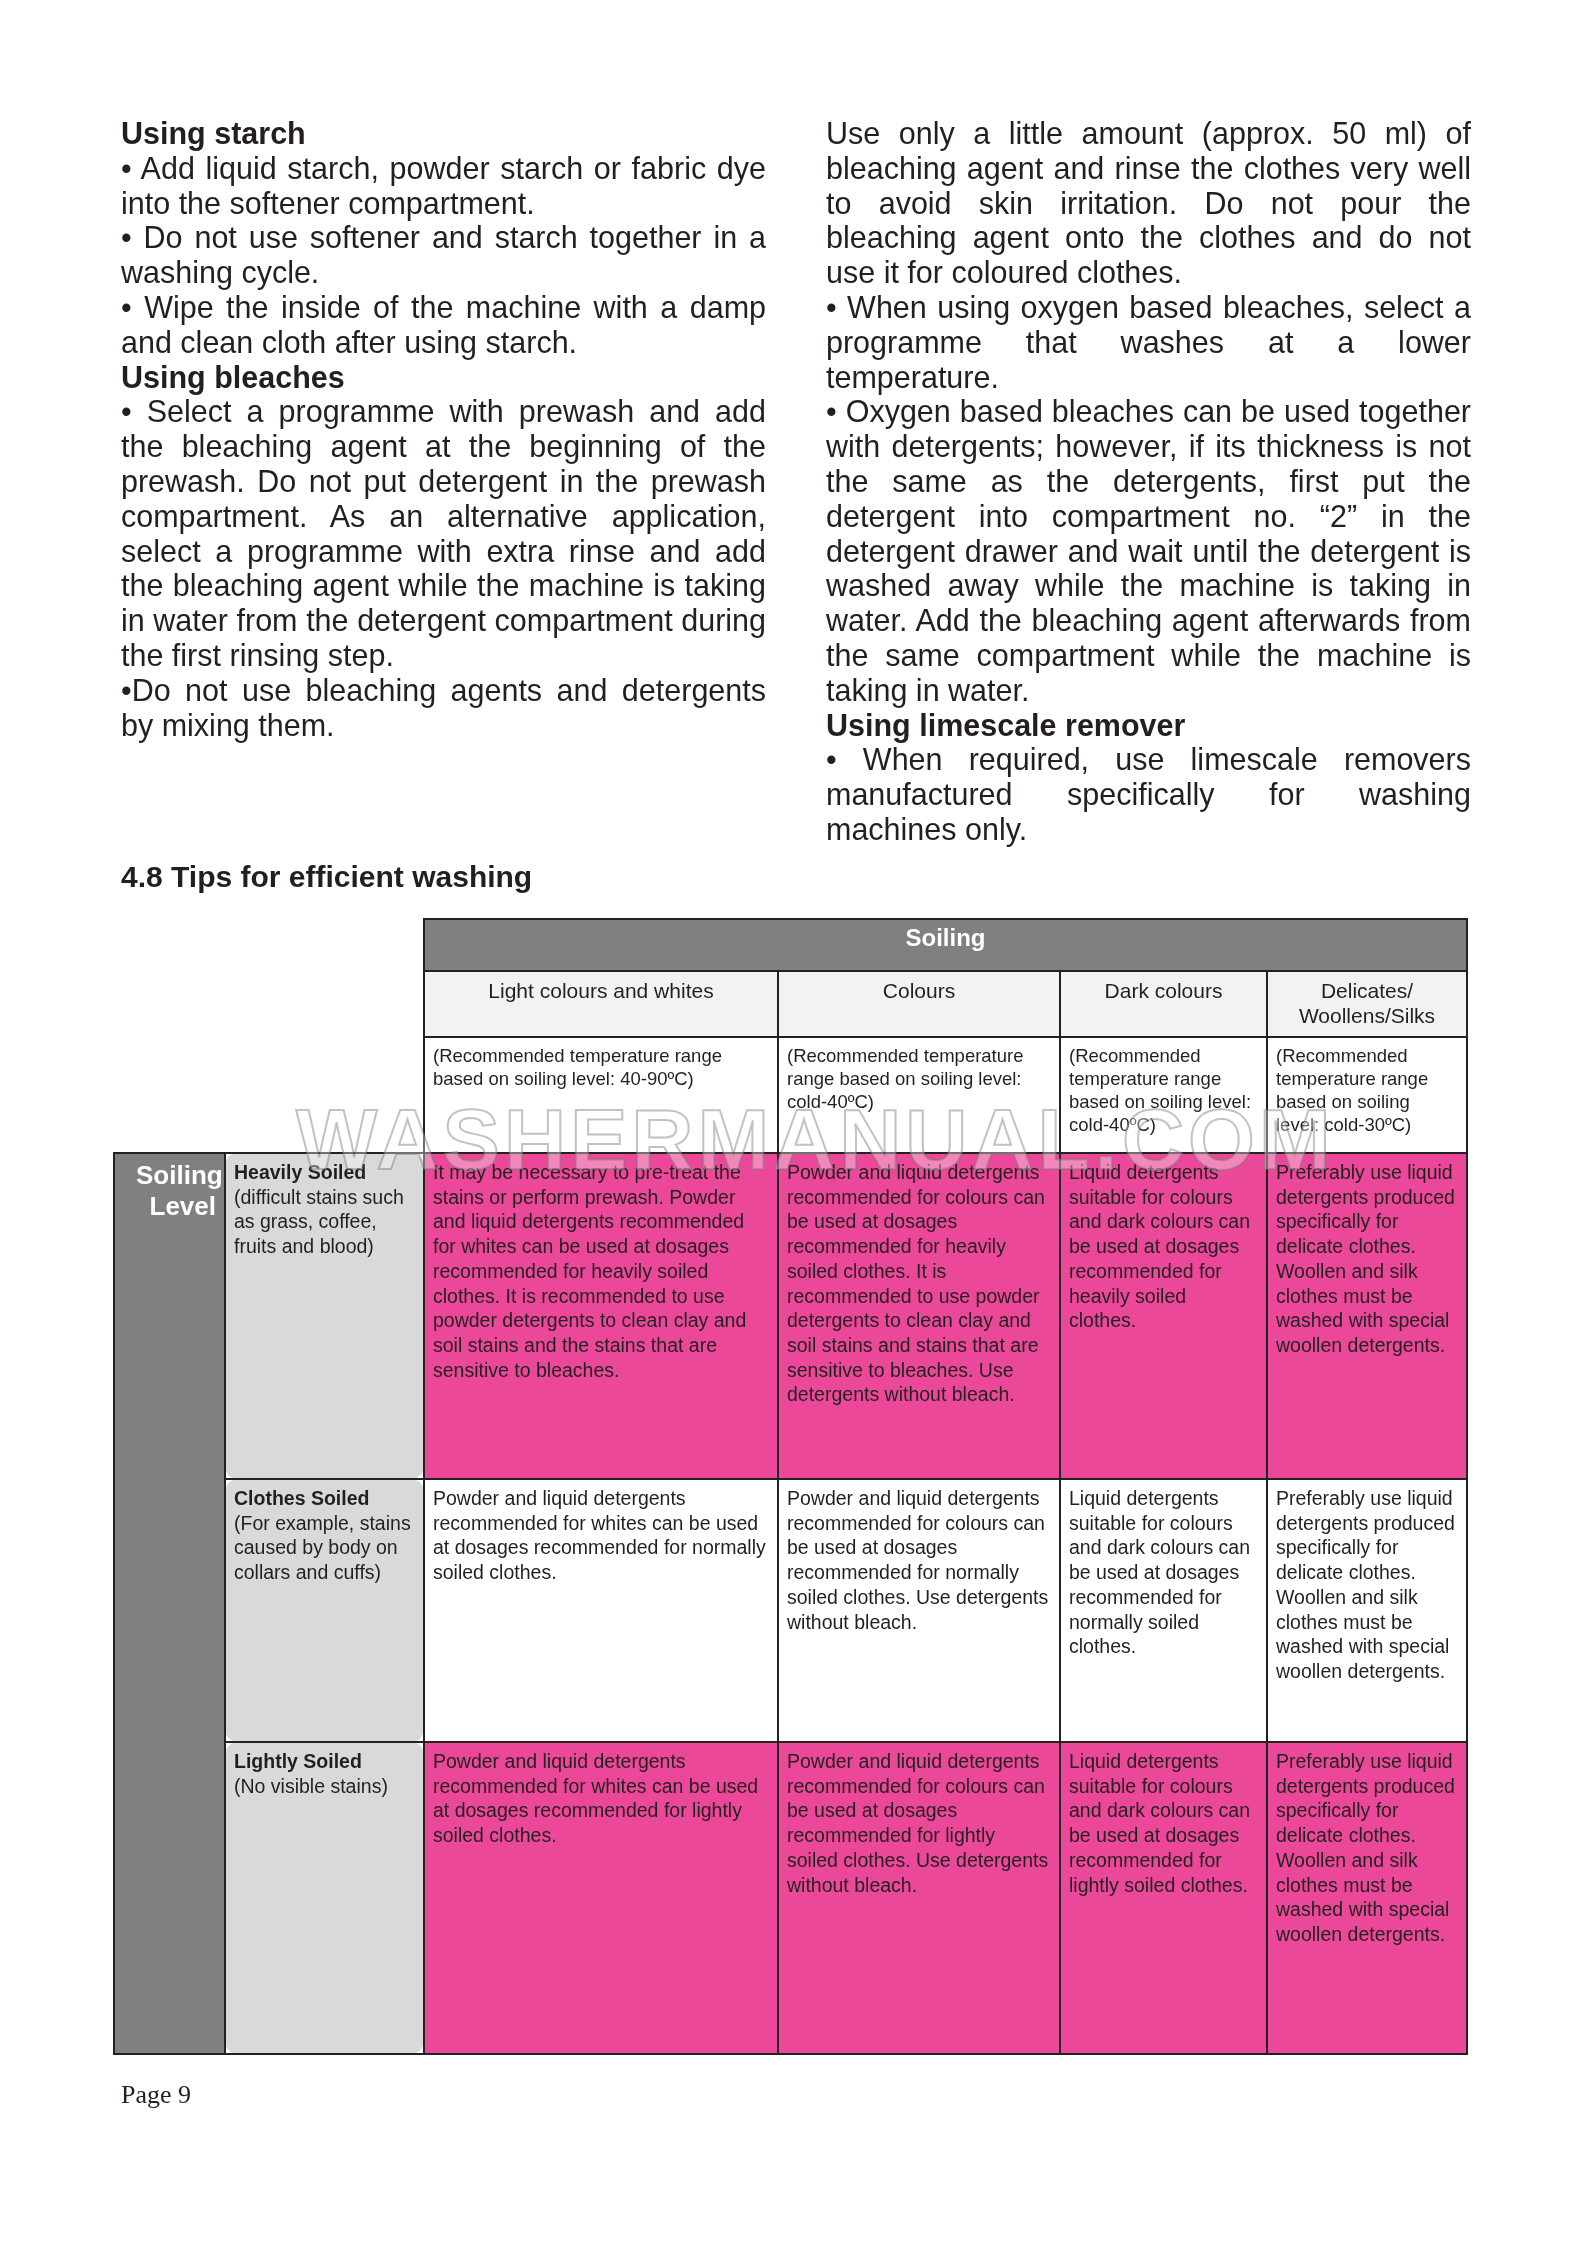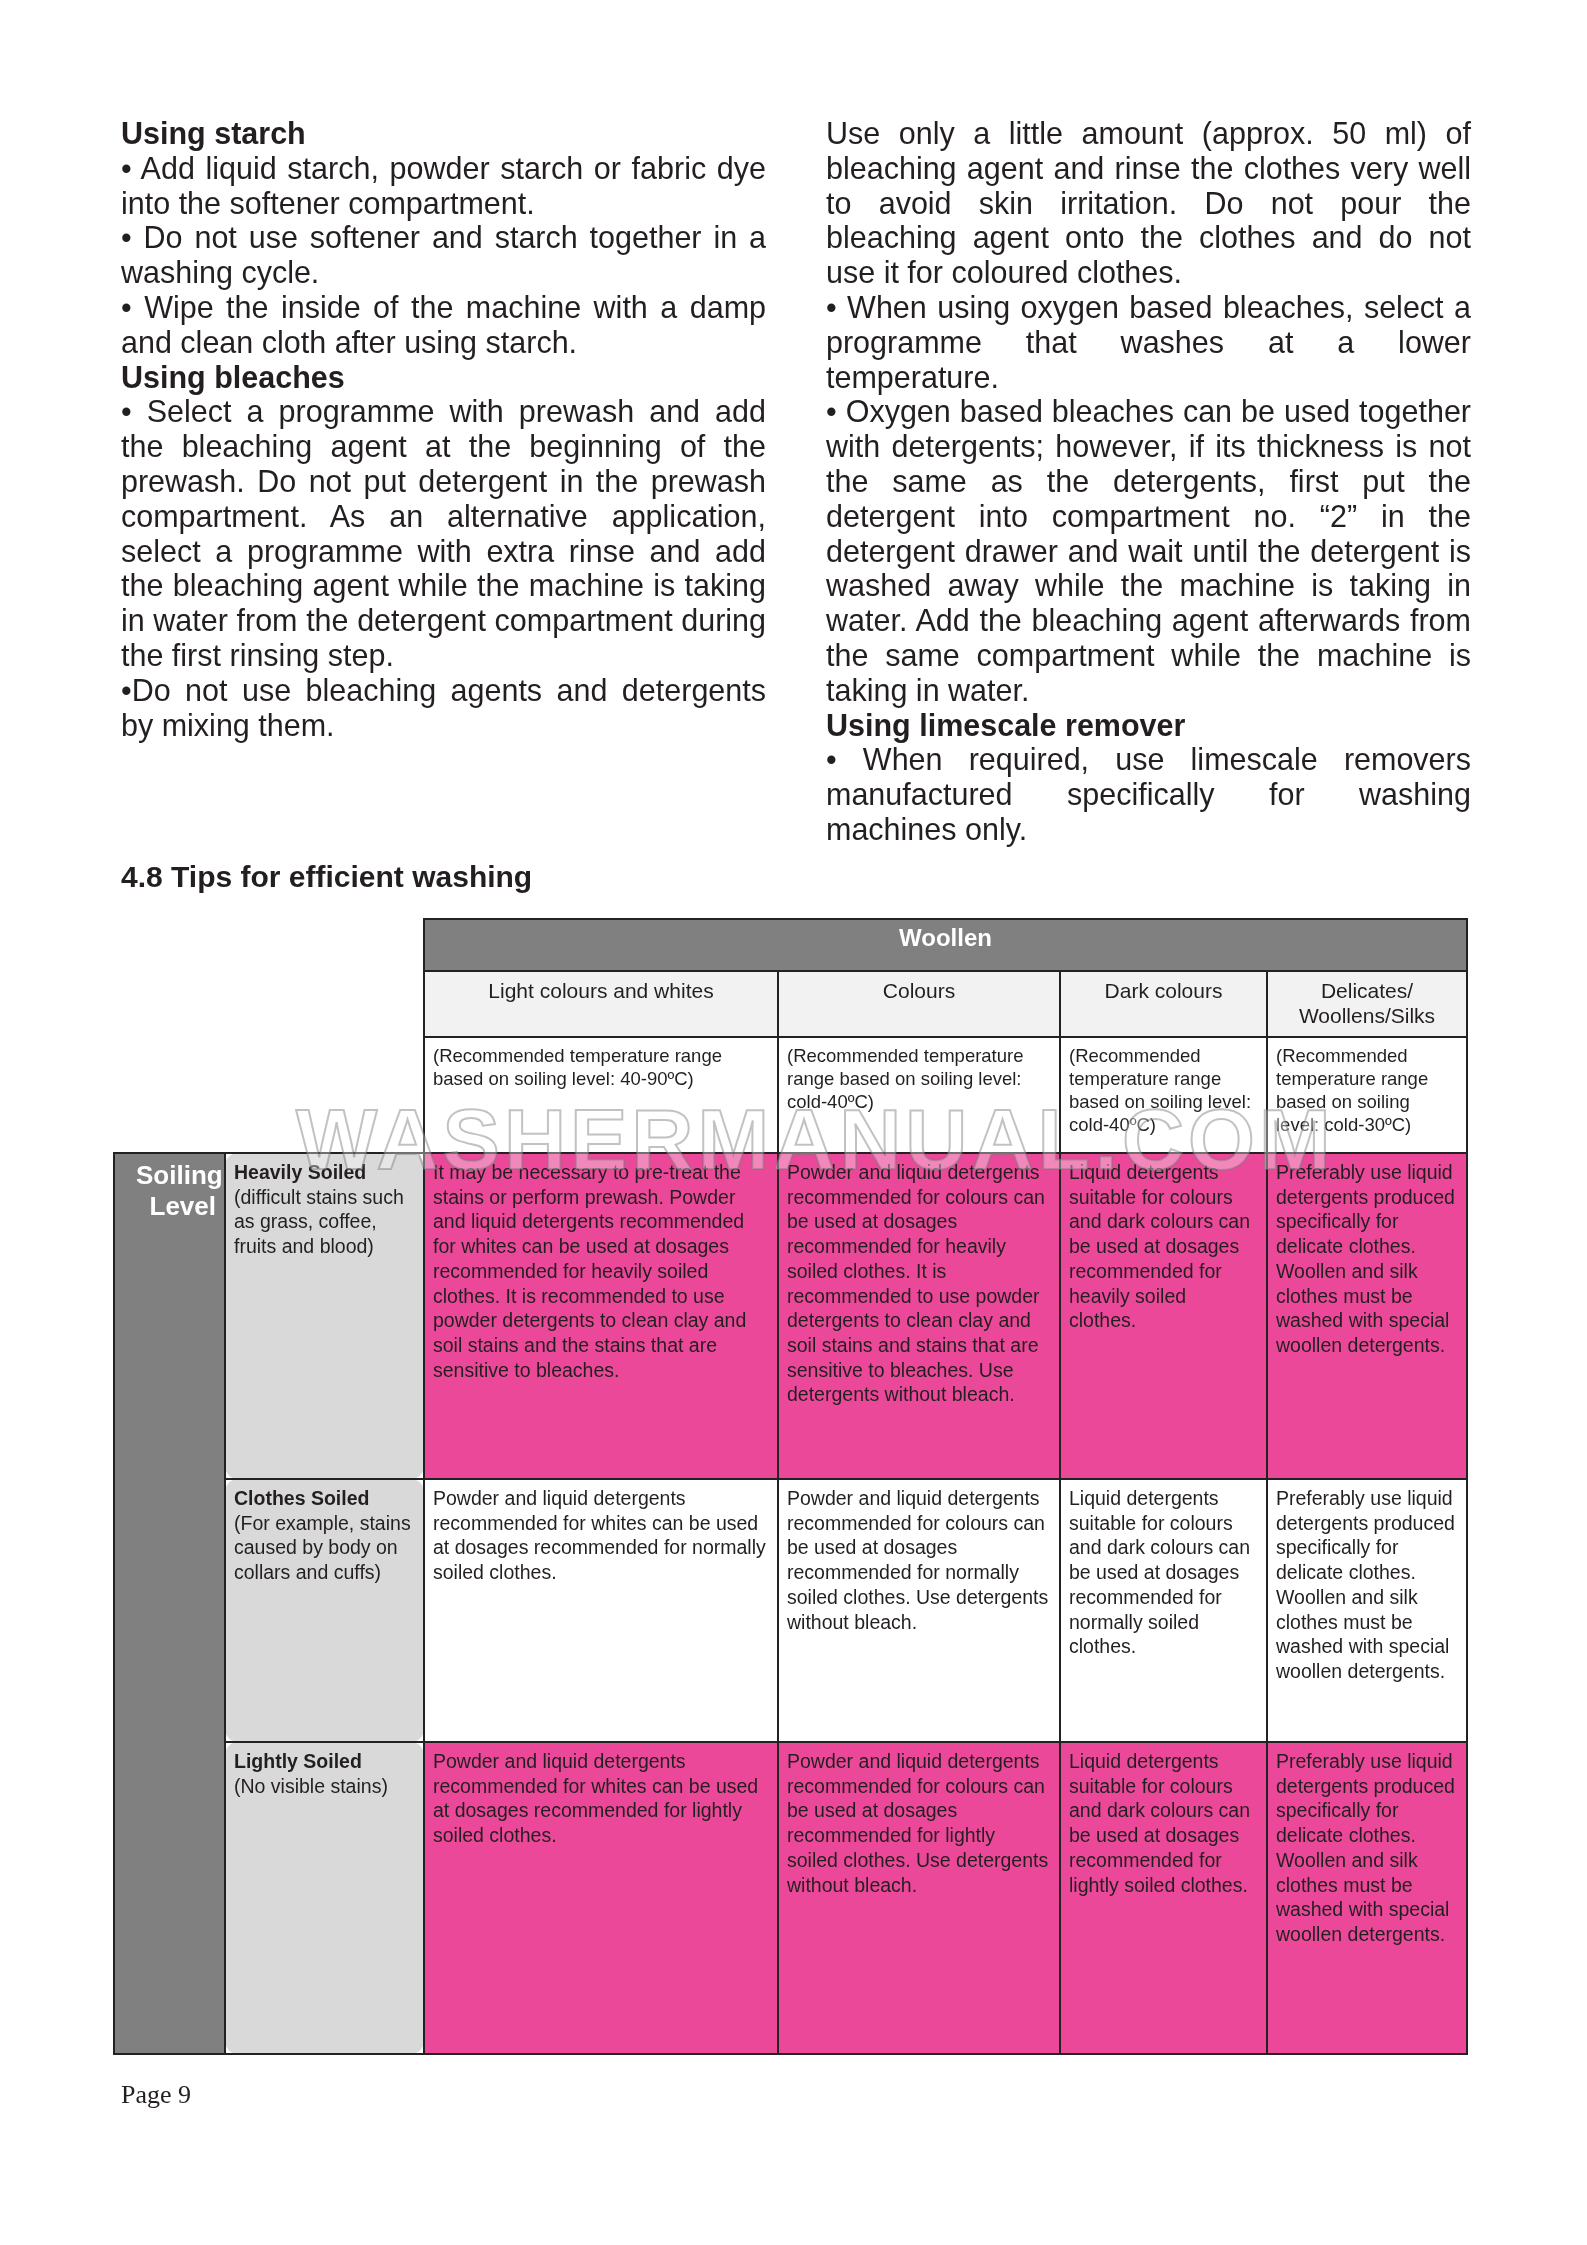--- a/index.html
+++ b/index.html
@@ -62,21 +62,21 @@
     <col style="width:111px">
       <col style="width:199px">
       <col style="width:354px">
       <col style="width:282px">
       <col style="width:207px">
       <col style="width:200px">
   </colgroup>
   <tbody>
       <tr>
     <td class="blank" colspan="2"></td>
-    <th class="clothes" colspan="4">Woollen</th>
+    <th class="clothes" colspan="4">Soiling</th>
   </tr>
   <tr>
     <td class="blank" colspan="2"></td>
     <th class="cat">Light colours and whites</th>
     <th class="cat">Colours</th>
     <th class="cat">Dark colours</th>
     <th class="cat">Delicates/ Woollens/Silks</th>
   </tr>
   <tr>
     <td class="blank" colspan="2"></td>

